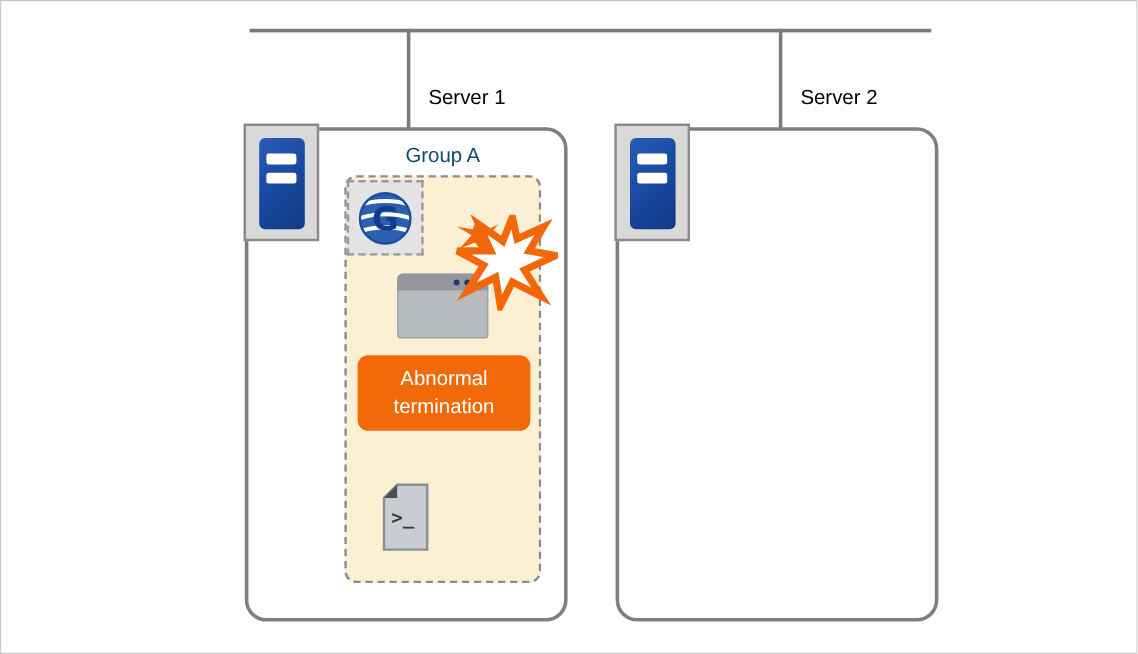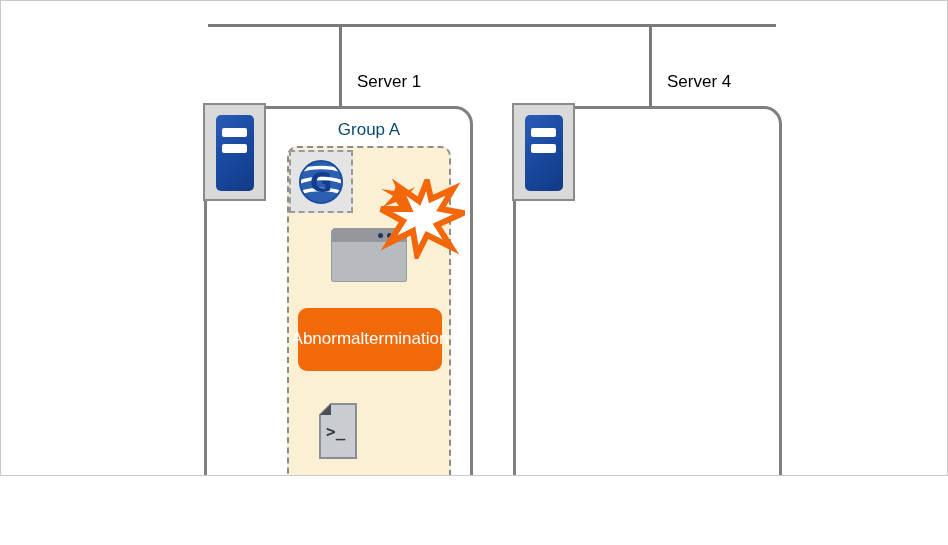--- a/index.html
+++ b/index.html
@@ -1,17 +1,17 @@
 <!DOCTYPE html>
 <html><head>
 <meta charset="utf-8">
 <style>
   html,body{margin:0;padding:0;background:#fff;}
   .canvas{
-    position:relative;width:948px;height:476px;background:#ffffff;
+    position:relative;width:948px;height:545px;background:#ffffff;
     border:1px solid #c9c9c9;box-sizing:border-box;overflow:hidden;
     font-family:"Liberation Sans","DejaVu Sans",sans-serif;color:#111;
   }
   .abs{position:absolute;}
   .net-line{background:#7a7a7a;}
   .net-label{font-size:17px;color:#000;white-space:nowrap;}
   .server-box{
     border:3px solid #7f7f7f;border-radius:18px;background:#ffffff;
     box-sizing:border-box;
   }
@@ -36,37 +36,37 @@
   .window-icon{z-index:2;border-radius:5px 5px 3px 3px;overflow:hidden;
     background:#b7babf;box-shadow:0 0 0 1px #9a9da2 inset;}
   .window-icon .titlebar{
     position:absolute;left:0;top:0;right:0;height:14px;background:#94989d;
     display:flex;align-items:center;justify-content:flex-end;gap:4px;padding-right:6px;box-sizing:border-box;
   }
   .window-icon .dot{width:5px;height:5px;border-radius:50%;background:#1f3864;}
   .burst{z-index:5;}
   .badge{
     background:#f2690a;border-radius:9px;color:#fff;font-size:17px;line-height:1.35;
-    display:flex;flex-direction:row;align-items:center;justify-content:center;
-    text-align:center;z-index:2;margin-top:12px;
+    display:flex;flex-direction:column;align-items:center;justify-content:center;
+    text-align:center;z-index:2;
   }
   .stop-label{font-size:18px;color:#000;}
   .terminal{z-index:2;}
 </style>
 </head>
 <body>
 
 <div class="canvas">
 
   <div class="abs net-line" style="left:207px;top:23px;width:568px;height:3px;"></div>
   <div class="abs net-line" style="left:338px;top:23px;width:3px;height:84px;"></div>
   <div class="abs net-line" style="left:648px;top:23px;width:3px;height:84px;"></div>
 
   <div class="abs net-label" style="left:356px;top:71px;">Server 1</div>
-  <div class="abs net-label" style="left:666px;top:71px;">Server 4</div>
+  <div class="abs net-label" style="left:666px;top:71px;">Server 2</div>
 
   <div class="abs server-box" style="left:203px;top:105px;width:269px;height:412px;"></div>
 
   <div class="abs server-box" style="left:512px;top:105px;width:269px;height:412px;"></div>
 
   <div class="abs server-icon" style="left:202px;top:102px;width:63px;height:98px;">
     <div class="chassis">
       <div class="bar" style="top:13px;"></div>
       <div class="bar" style="top:29px;"></div>
     </div>

